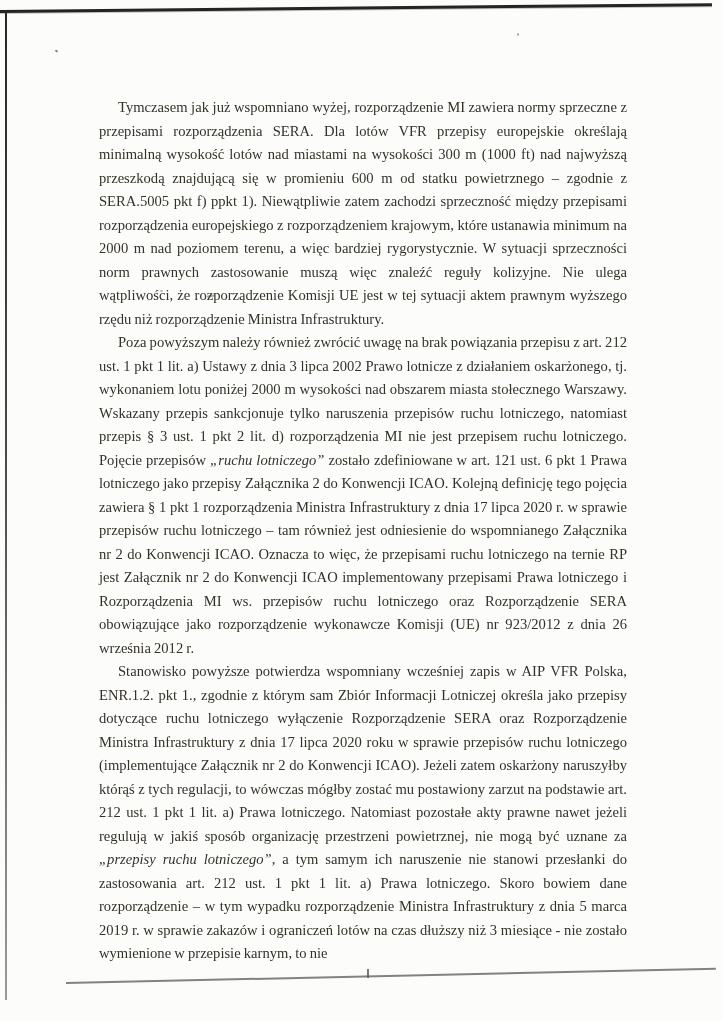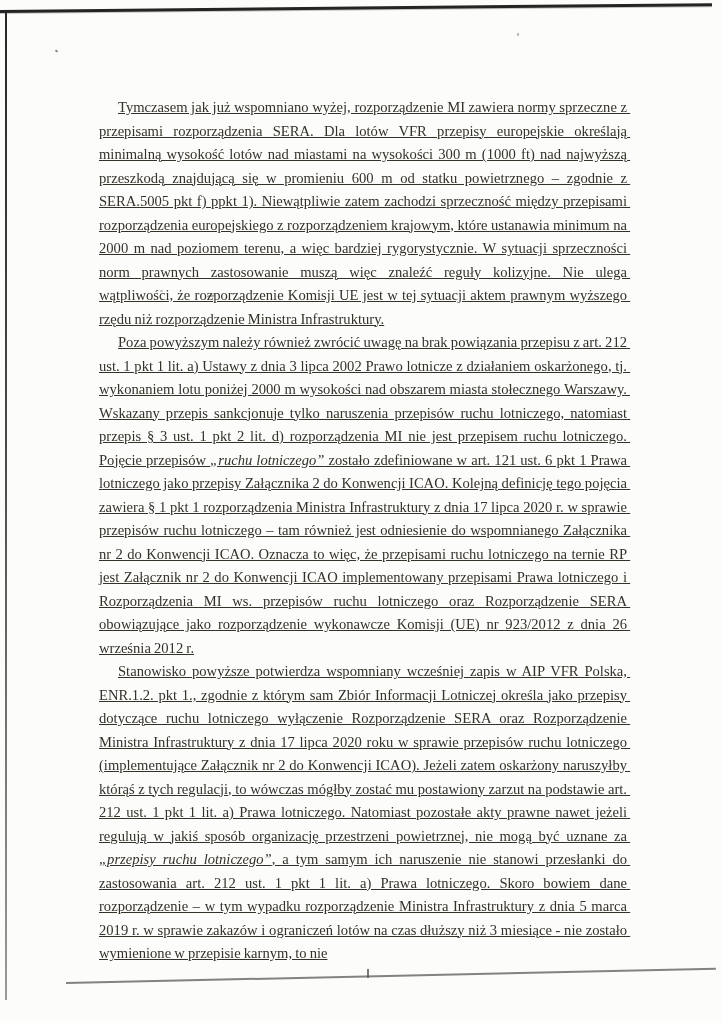--- a/index.html
+++ b/index.html
@@ -31,21 +31,20 @@
   .speck-b{left:517px;top:33px;width:2px;height:3px;opacity:.6;}
   .speck-c{left:207px;top:295px;width:8px;height:2px;transform:rotate(-8deg);opacity:.7;}
   .speck-d{left:160px;top:290px;width:3px;height:2px;opacity:.5;}
 
   
   .text-block{
     position:absolute;left:99px;top:96px;width:528px;
     font-size:14.6px;line-height:23.5px;color:#343129;
     text-align:justify;letter-spacing:0px;word-spacing:-0.5px;
     filter:blur(0.28px);
-    text-decoration:underline;
   }
   .text-block p{margin:0;text-indent:19px;}
   .seg{white-space:pre-wrap;}
   .italic{font-style:italic;}
 </style>
 </head>
 <body>
 
 <div class="scan-line top-border"></div>
 <div class="scan-line left-border"></div>

